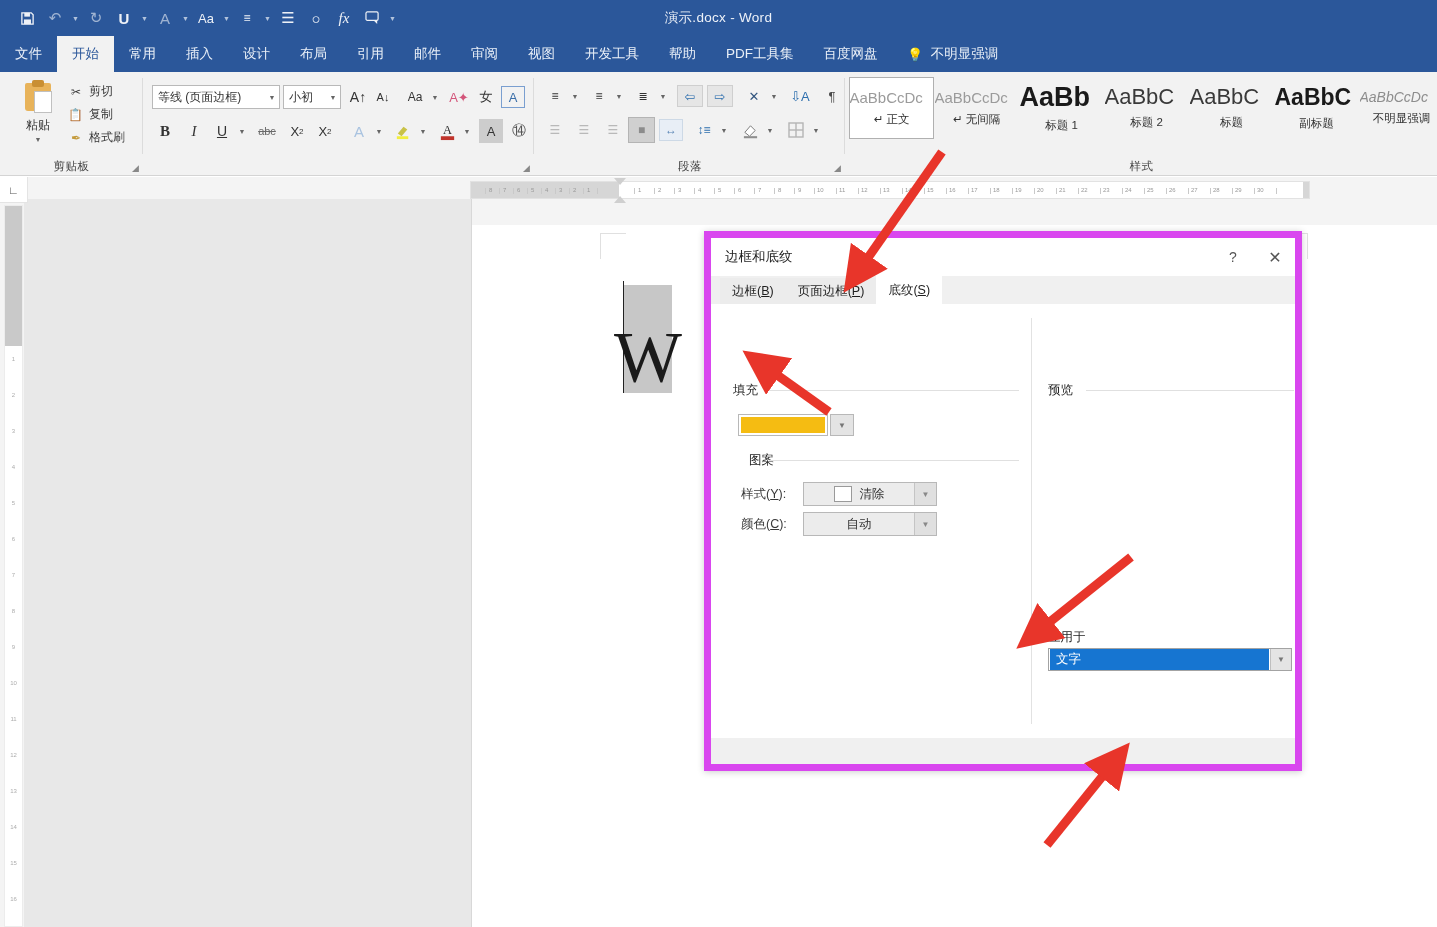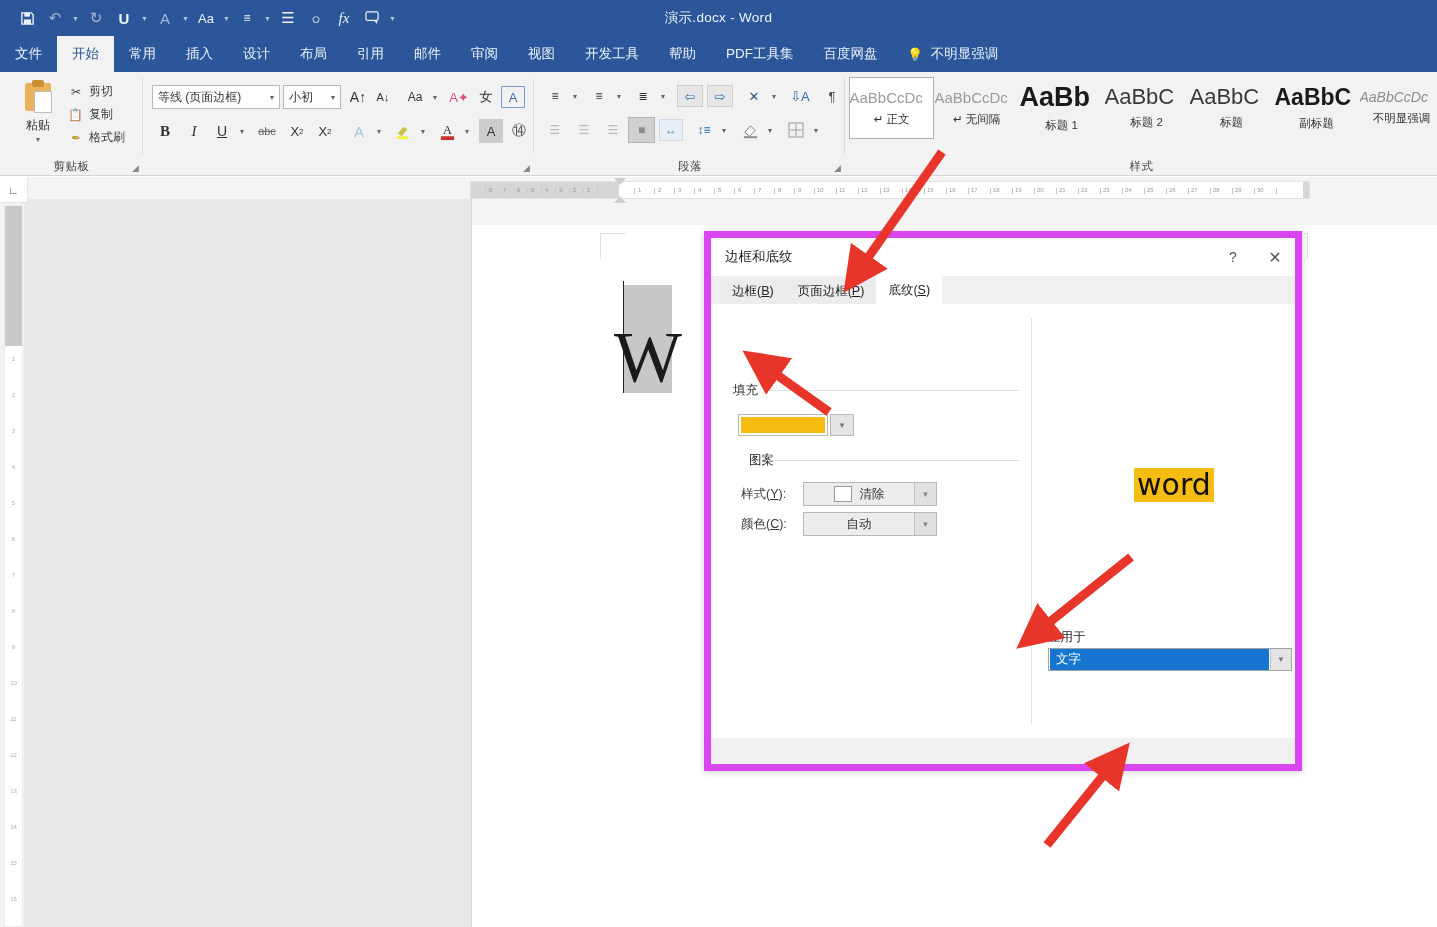--- a/index.html
+++ b/index.html
@@ -627,23 +627,20 @@
       <span class="cbo">
         <span class="inner">
             <span>自动</span>
           </span>
         <span class="dd">▼</span>
       </span>
     </div>
 
     <div class="sect-lbl" style="left:337px; top:78px;">预览</div>
     <div class="sect-rule" style="left:375px; top:86px; width:208px;"></div>
-    <div id="preview-box">
-      <div id="preview-word">word</div>
-    </div>
 
     <div id="applyto-lbl"><span>应用于</span></div>
     <div id="applyto-combo">
       <span class="val">文字</span>
       <span class="dd">▼</span>
     </div>
   </div>
 
 </div>
 

